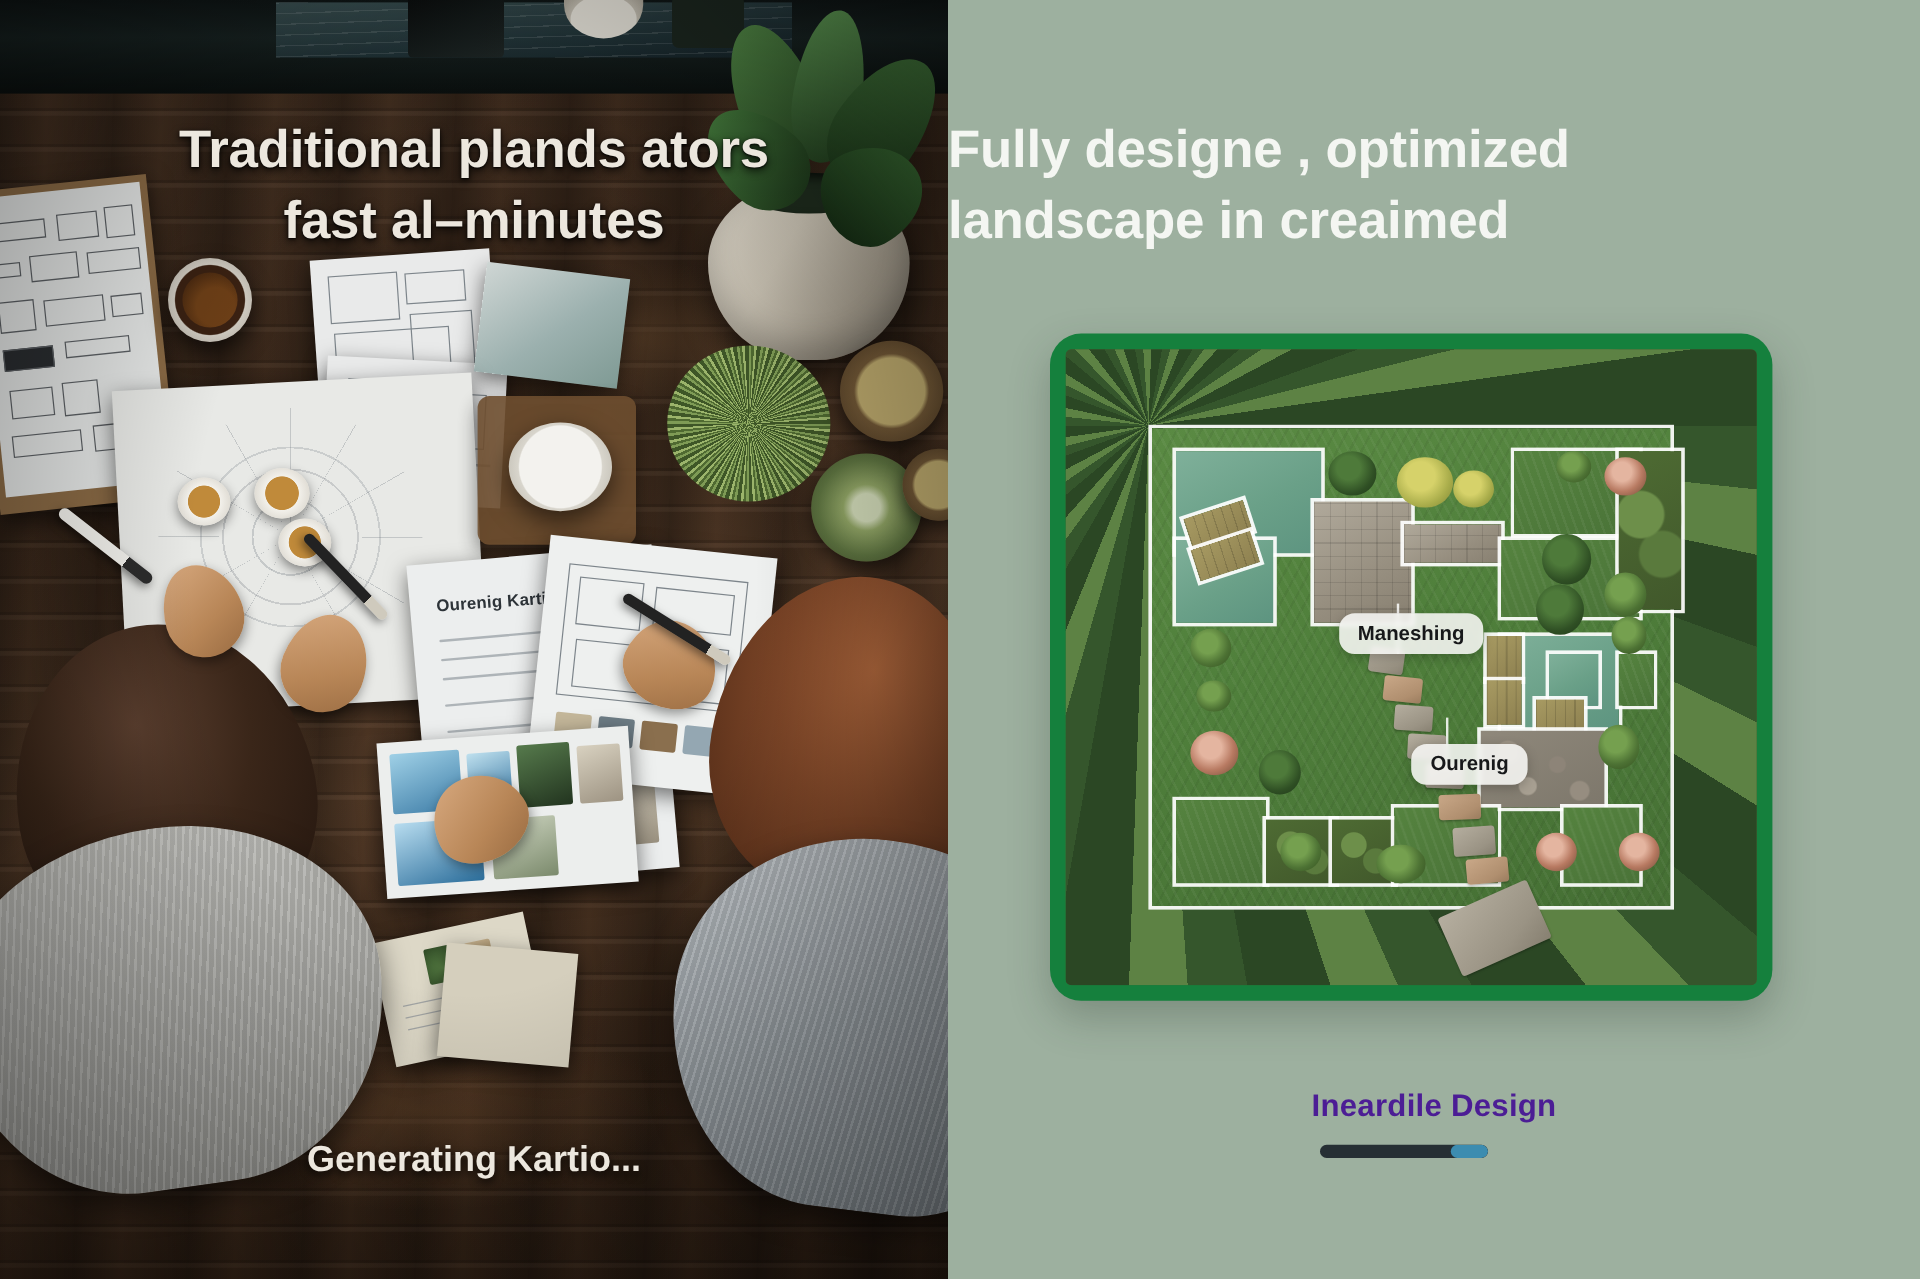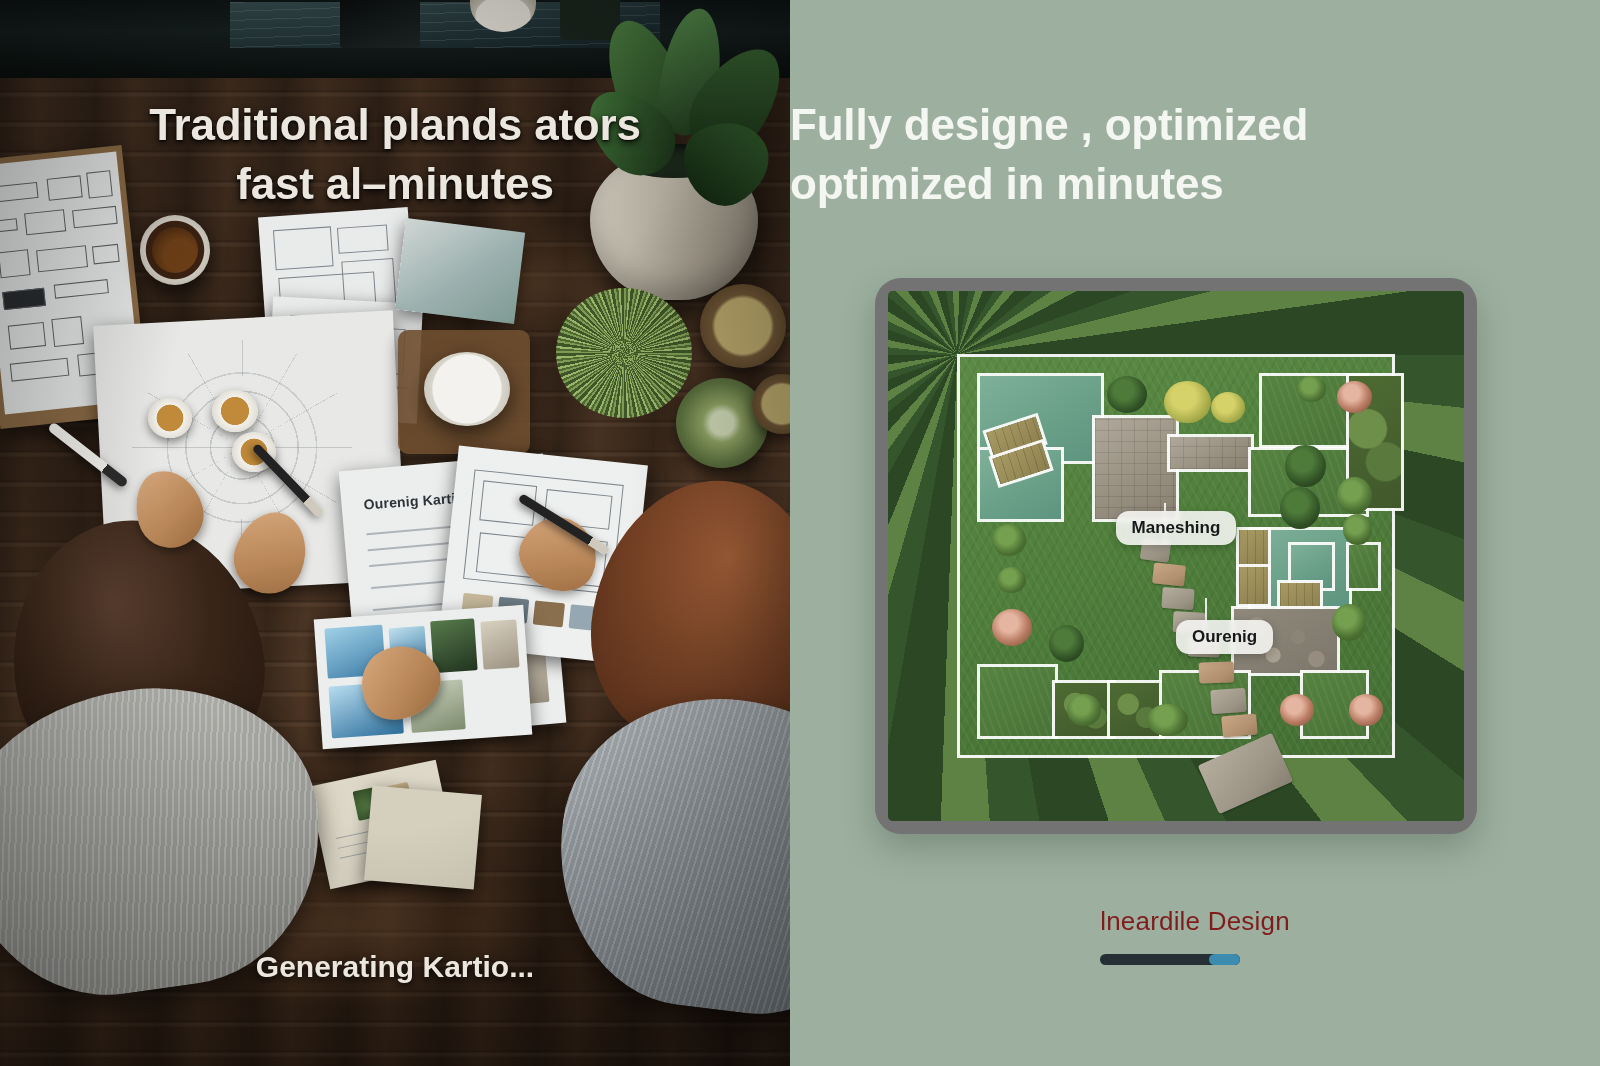--- a/index.html
+++ b/index.html
@@ -262,21 +262,21 @@
     position:relative; width:810px; height:1066px;
     background:#9db09f;
   }
   .headline-right{
     position:absolute; left:0; top:96px; width:810px; text-align:left;
     font-size:44px; font-weight:700; line-height:1.33;
     color:#f4f6f2; letter-spacing:-.2px;
   }
   .card{
     position:absolute; left:85px; top:278px; width:602px; height:556px;
-    background:#737373; border-radius:26px; padding:13px;
+    background:#15803d; border-radius:26px; padding:13px;
     box-shadow:0 14px 34px rgba(40,55,42,.28);
   }
   .planimg{
     position:relative; width:100%; height:100%; overflow:hidden;
     border-radius:5px;
     background:
       linear-gradient(0deg, rgba(0,0,0,.06), rgba(0,0,0,.06)),
       radial-gradient(ellipse 70% 60% at 50% 50%, #5d8a47 0%, #4c7a3c 55%, #3e6a33 100%);
   }
   
@@ -363,21 +363,21 @@
     box-shadow:0 3px 10px rgba(0,0,0,.22);
     backdrop-filter:blur(2px);
     white-space:nowrap;
   }
   .pin-tail{
     position:absolute; width:2px; background:rgba(255,255,255,.85);
   }
 
   .bottom-label{
     position:absolute; left:0; top:906px; width:810px; text-align:center;
-    font-size:26px; color:#7f1d1d; font-weight:400; letter-spacing:.2px;
+    font-size:26px; color:#4c1d95; font-weight:700; letter-spacing:.2px;
   }
   .progress{
     position:absolute; left:310px; top:954px; width:140px; height:11px;
     background:#262f34; border-radius:6px; overflow:hidden;
   }
   .progress-fill{
     position:absolute; right:0; top:0; height:100%;
     background:#3c8cb0; border-radius:6px;
   }
 </style>
@@ -523,21 +523,21 @@
       <span>fast al–minutes</span>
     </h1>
 
     <div class="status-left">Generating Kartio...</div>
   </div>
 
   <div class="panel-right">
 
     <h1 class="headline-right">
       <span>Fully designe , optimized</span><br>
-      <span>optimized in minutes</span>
+      <span>landscape in creaimed</span>
     </h1>
 
     <div class="card">
       <div class="planimg">
 
         <div class="border-plants"></div>
 
         <div class="lawn"></div>
 
         <div class="zone pool" style="left:16%;top:16%;width:21%;height:16%;"></div>

